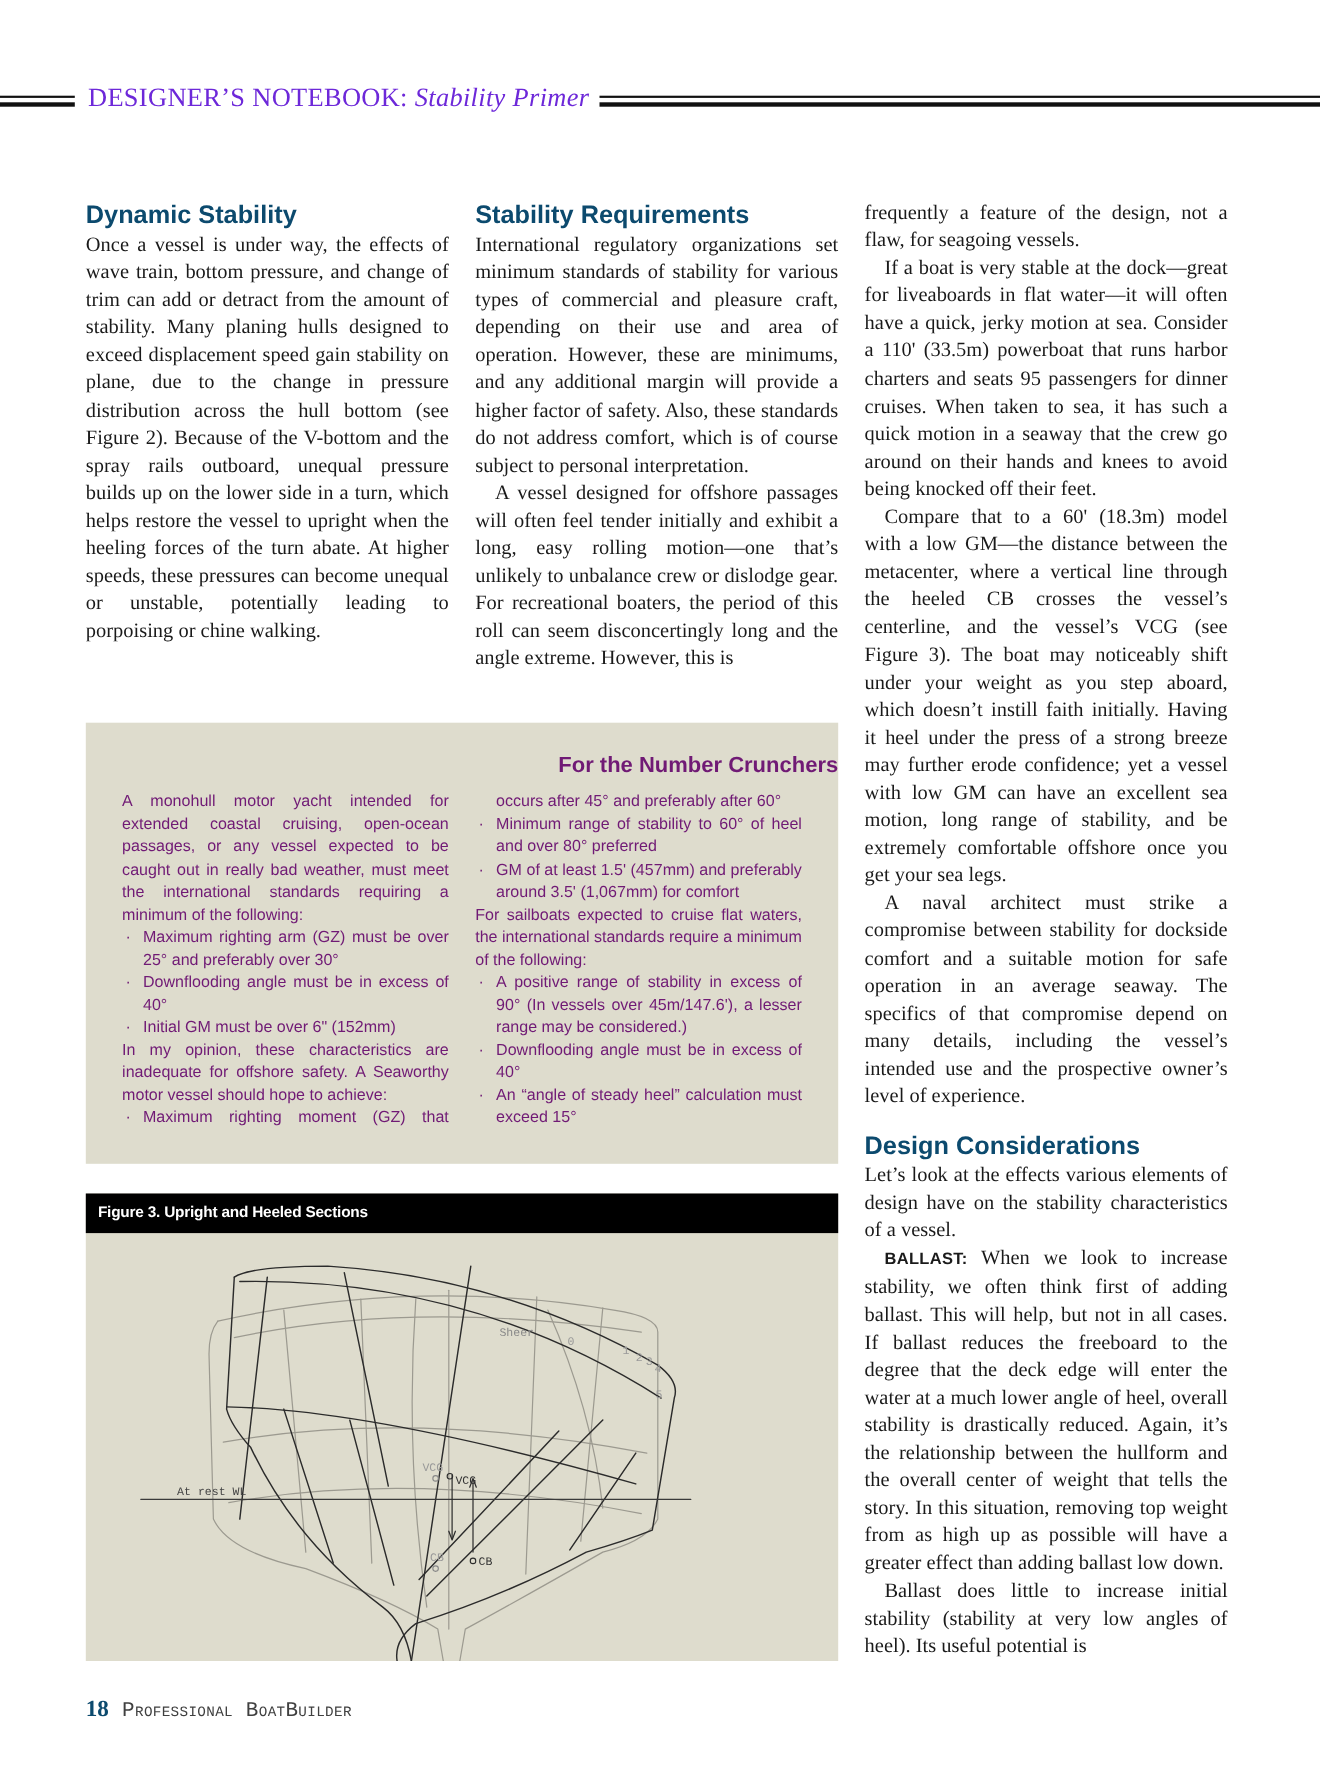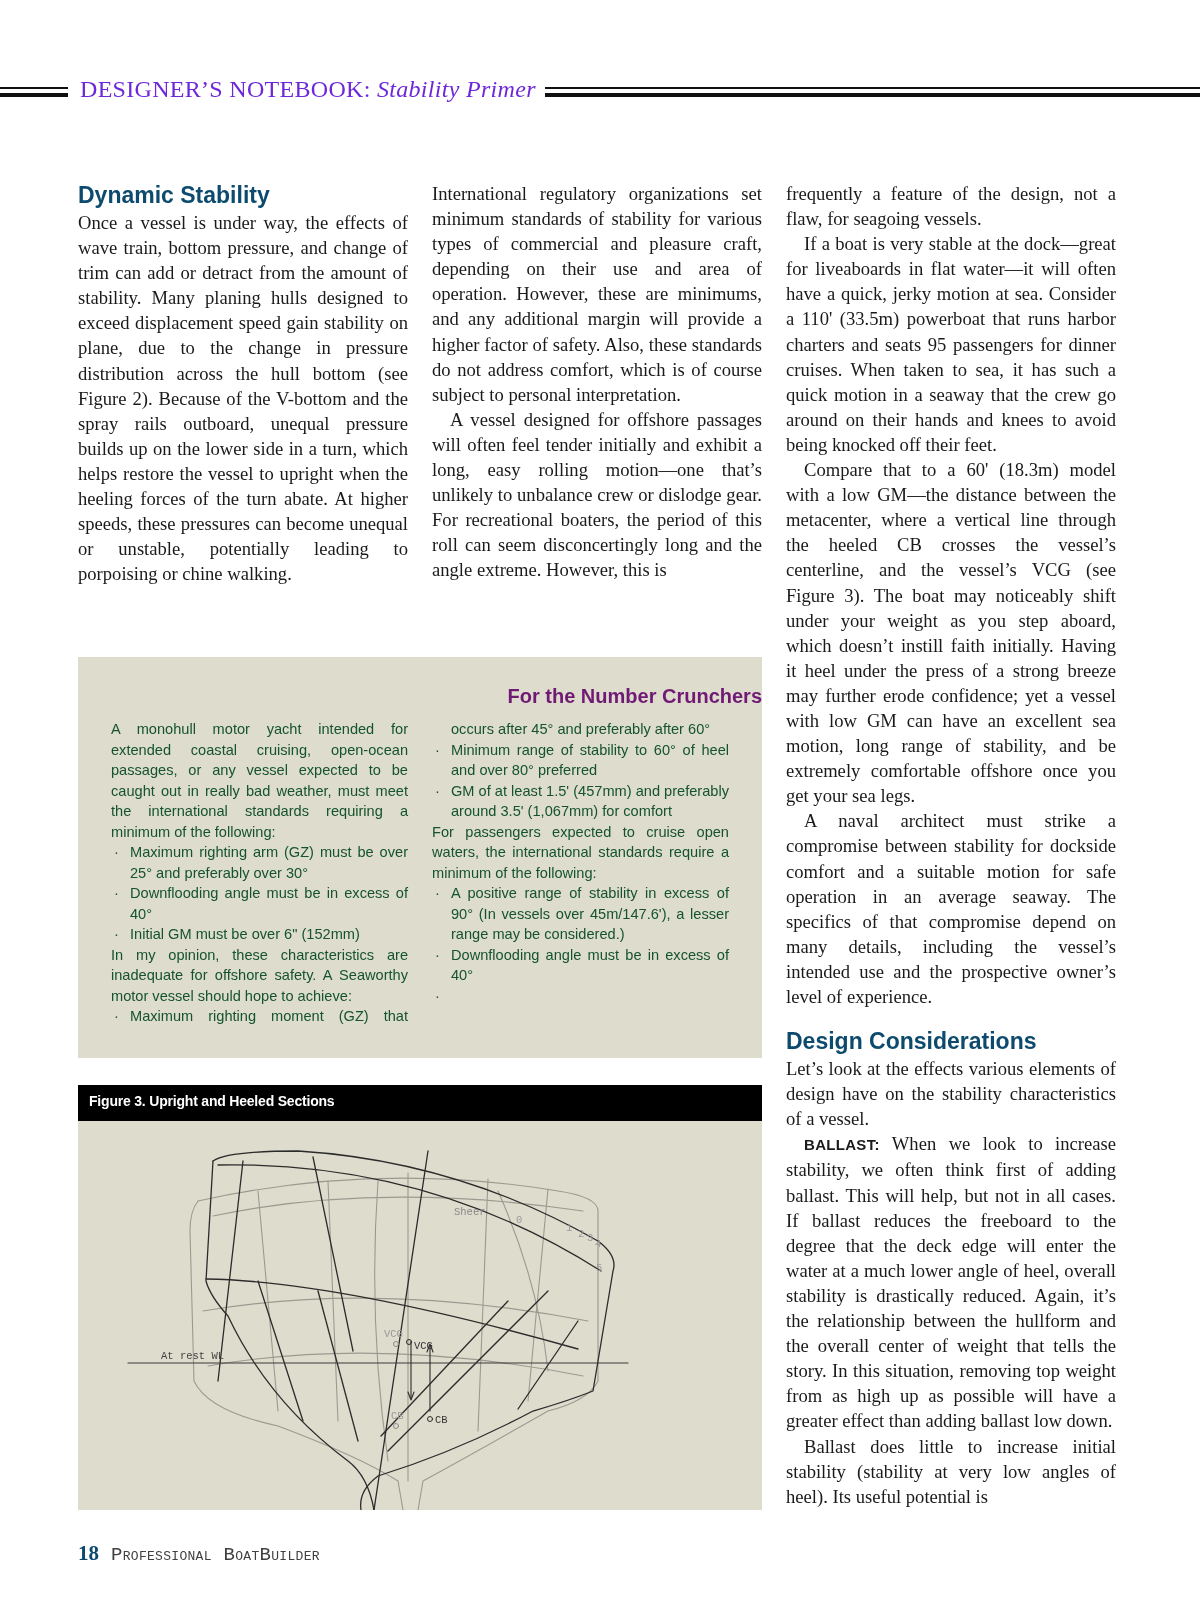--- a/index.html
+++ b/index.html
@@ -23,21 +23,21 @@
   .col h2 { margin: 0 0 1px 0; font-family: "Liberation Sans", "DejaVu Sans", sans-serif; font-weight: bold; font-size: 23px; line-height: 28px; color: #0c4a6e; }
   .col1 { left: 78px; top: 181px; width: 330px; }
   .col2 { left: 432px; top: 181px; width: 330px; }
   .col3 { left: 786px; top: 181px; width: 330px; }
   .col3 h2 { margin-top: 18px; }
   .lead { font-family: "Liberation Sans", "DejaVu Sans", sans-serif; font-weight: bold; font-size: 15px; letter-spacing: 0.3px; }
 
   
   .box { position: absolute; left: 78px; top: 657px; width: 684px; height: 401px; background: #dedccd; }
   .box h3 { position: absolute; top: 28px; left: 0; width: 100%; text-align: right; margin: 0; font-family: "Liberation Sans", "DejaVu Sans", sans-serif; font-weight: bold; font-size: 20px; color: #701a75; }
-  .box .bcol { position: absolute; top: 62px; width: 297px; font-family: "Liberation Sans", "DejaVu Sans", sans-serif; font-size: 14.6px; line-height: 20.5px; color: #14532d; }
+  .box .bcol { position: absolute; top: 62px; width: 297px; font-family: "Liberation Sans", "DejaVu Sans", sans-serif; font-size: 14.6px; line-height: 20.5px; color: #701a75; }
   .box .bcol.l { left: 33px; }
   .box .bcol.r { left: 354px; }
   .box p { margin: 0; text-align: justify; }
   .box ul { list-style: none; margin: 0; padding: 0; }
   .box li { position: relative; padding-left: 19px; text-align: justify; }
   .box li .bul { position: absolute; left: 3px; top: 0; }
 
   
   .fig { position: absolute; left: 78px; top: 1085px; width: 684px; height: 425px; background: #dedccd; }
   .fig .cap { position: absolute; left: 0; top: 0; width: 100%; height: 36px; background: #000; }
@@ -66,20 +66,21 @@
       <div class="rule-thick"></div>
   </div>
 </div>
 
 <div class="col col1 serif">
   <h2>Dynamic Stability</h2>
   <p>Once a vessel is under way, the effects of wave train, bottom pressure, and change of trim can add or detract from the amount of stability. Many planing hulls designed to exceed displacement speed gain stability on plane, due to the change in pressure distribution across the hull bottom (see Figure 2). Because of the V-bottom and the spray rails outboard, unequal pressure builds up on the lower side in a turn, which helps restore the vessel to upright when the heeling forces of the turn abate. At higher speeds, these pressures can become unequal or unstable, potentially leading to porpoising or chine walking.</p>
 </div>
 
 <div class="col col2 serif">
+  <h2>Stability Requirements</h2>
   <p>International regulatory organizations set minimum standards of stability for various types of commercial and pleasure craft, depending on their use and area of operation. However, these are minimums, and any additional margin will provide a higher factor of safety. Also, these standards do not address comfort, which is of course subject to personal interpretation.</p>
   <p class="indent">A vessel designed for offshore passages will often feel tender initially and exhibit a long, easy rolling motion—one that’s unlikely to unbalance crew or dislodge gear. For recreational boaters, the period of this roll can seem disconcertingly long and the angle extreme. However, this is</p>
 </div>
 
 <div class="col col3 serif">
   <p>frequently a feature of the design, not a flaw, for seagoing vessels.</p>
   <p class="indent">If a boat is very stable at the dock—great for liveaboards in flat water—it will often have a quick, jerky motion at sea. Consider a 110' (33.5m) powerboat that runs harbor charters and seats 95 passengers for dinner cruises. When taken to sea, it has such a quick motion in a seaway that the crew go around on their hands and knees to avoid being knocked off their feet.</p>
   <p class="indent">Compare that to a 60' (18.3m) model with a low GM—the distance between the metacenter, where a vertical line through the heeled CB crosses the vessel’s centerline, and the vessel’s VCG (see Figure 3). The boat may noticeably shift under your weight as you step aboard, which doesn’t instill faith initially. Having it heel under the press of a strong breeze may further erode confidence; yet a vessel with low GM can have an excellent sea motion, long range of stability, and be extremely comfortable offshore once you get your sea legs.</p>
   <p class="indent">A naval architect must strike a compromise between stability for dockside comfort and a suitable motion for safe operation in an average seaway. The specifics of that compromise depend on many details, including the vessel’s intended use and the prospective owner’s level of experience.</p>
   <h2>Design Considerations</h2>
@@ -101,25 +102,25 @@
     <ul>
       <li style="text-align:justify;text-align-last:justify;"><span class="bul">·</span><span id="sw0a">Maximum righting moment (GZ) that</span></li>
     </ul>
   </div>
   <div class="bcol r">
     <ul>
       <li><span id="sw0b">occurs after 45° and preferably after 60°</span></li>
       <li><span class="bul">·</span><span>Minimum range of stability to 60° of heel and over 80° preferred</span></li>
       <li><span class="bul">·</span><span>GM of at least 1.5' (457mm) and preferably around 3.5' (1,067mm) for comfort</span></li>
     </ul>
-    <p>For passengers expected to cruise open waters, the international standards require a minimum of the following:</p>
+    <p>For sailboats expected to cruise flat waters, the international standards require a minimum of the following:</p>
     <ul>
       <li><span class="bul">·</span><span>A positive range of stability in excess of 90° (In vessels over 45m/147.6'), a lesser range may be considered.)</span></li>
       <li><span class="bul">·</span><span>Downflooding angle must be in excess of 40°</span></li>
-      <li><span class="bul">·</span></li>
+      <li><span class="bul">·</span><span>An “angle of steady heel” calculation must exceed 15°</span></li>
     </ul>
   </div>
 </div>
 
 <div class="fig">
   <div class="cap">
     <span>Figure 3. Upright and Heeled Sections</span>
   </div>
   <svg width="684" height="389" viewBox="0 0 684 389">
     <g fill="none" stroke-linecap="round" stroke-linejoin="round">

